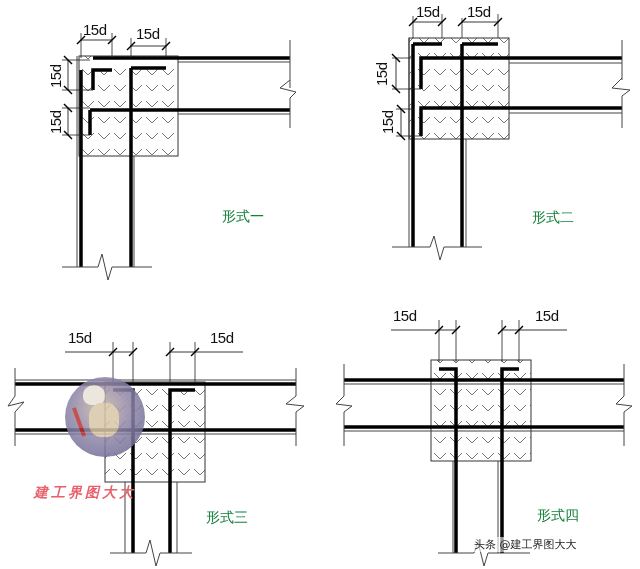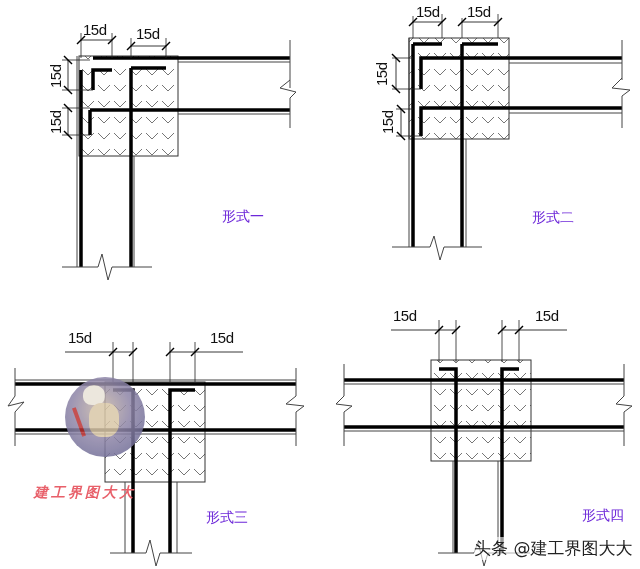--- a/index.html
+++ b/index.html
@@ -1,22 +1,22 @@
 <!DOCTYPE html>
 <html><head>
   <meta charset="utf-8">
   <style>
     html, body { margin: 0; padding: 0; background: #ffffff; }
     body { width: 640px; height: 569px; overflow: hidden; position: relative; font-family: "Liberation Sans", sans-serif; }
     svg.canvas { position: absolute; left: 0; top: 0; }
     .dim-label { position: absolute; font-family: "Liberation Sans", sans-serif; font-size: 15px; color: #111; line-height: 1; letter-spacing: -0.5px; }
     .dim-label.vert { transform-origin: left top; transform: rotate(-90deg); }
-    .caption { position: absolute; font-family: "DejaVu Serif", serif; font-size: 14px; color: #6d28d9; line-height: 1; }
+    .caption { position: absolute; font-family: "DejaVu Serif", serif; font-size: 14px; color: #15803d; line-height: 1; }
     .wm-red { position: absolute; font-family: "DejaVu Serif", serif; font-size: 14px; font-weight: bold; color: #e8606a; letter-spacing: 3px; font-style: italic; }
-    .wm-foot { position: absolute; font-family: "DejaVu Sans", sans-serif; font-size: 17px; color: #222; background: rgba(255,255,255,0.6); }
+    .wm-foot { position: absolute; font-family: "DejaVu Sans", sans-serif; font-size: 11px; color: #222; background: rgba(255,255,255,0.6); }
     .avatar { position: absolute; left: 65px; top: 377px; width: 80px; height: 80px; border-radius: 50%; background: radial-gradient(circle at 45% 40%, #c9b8a6 0%, #8f86a8 45%, #5c5d8c 100%); opacity: 0.85; }
     .avatar .head { position: absolute; left: 18px; top: 8px; width: 22px; height: 20px; background: #e9e3d8; border-radius: 50% 50% 40% 40%; }
     .avatar .body { position: absolute; left: 24px; top: 26px; width: 30px; height: 34px; background: #d9c7a8; border-radius: 40%; }
     .avatar .axe { position: absolute; left: 12px; top: 30px; width: 4px; height: 30px; background: #b33; transform: rotate(-20deg); }
   </style>
 </head>
 <body>
 
 <svg class="canvas" width="640" height="569" viewBox="0 0 640 569" xmlns="http://www.w3.org/2000/svg">
   <defs>
@@ -207,21 +207,21 @@
 <div class="dim-label vert" style="left:374px; top:86px;">15d</div>
 <div class="dim-label vert" style="left:380px; top:134px;">15d</div>
 <div class="caption" style="left:532px; top:210px;text-align:right;">形式二</div>
 
 <div class="dim-label" style="left:68px; top:330px;">15d</div>
 <div class="dim-label" style="left:210px; top:330px;">15d</div>
 <div class="caption" style="left:206px; top:510px;">形式三</div>
 
 <div class="dim-label" style="left:393px; top:308px;">15d</div>
 <div class="dim-label" style="left:535px; top:308px;">15d</div>
-<div class="caption" style="left:537px; top:508px;margin-left:45px;">形式四</div>
+<div class="caption" style="left:537px; top:508px;">形式四</div>
 
 <div class="avatar">
   <div class="head"></div>
   <div class="body"></div>
   <div class="axe"></div>
 </div>
 <div class="wm-red" style="left:34px; top:484px;">建工界图大大</div>
 <div class="wm-foot" style="left:474px; top:537px;">头条 @建工界图大大</div>
 
 </body></html>

